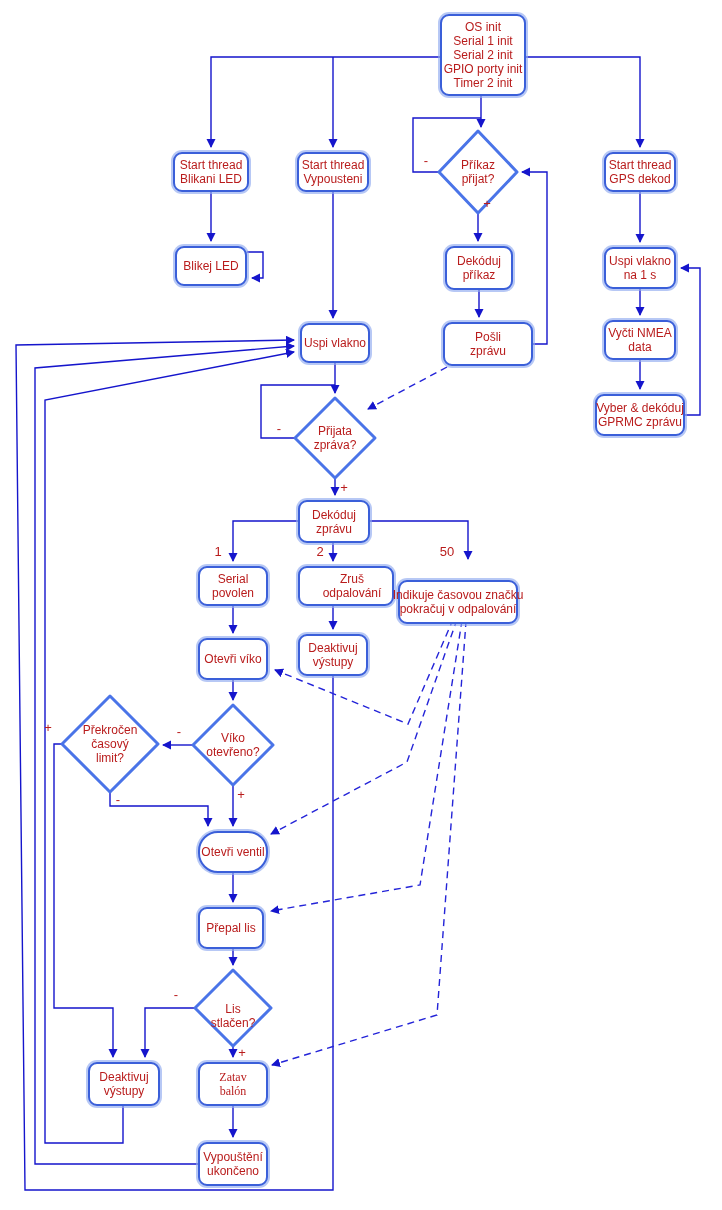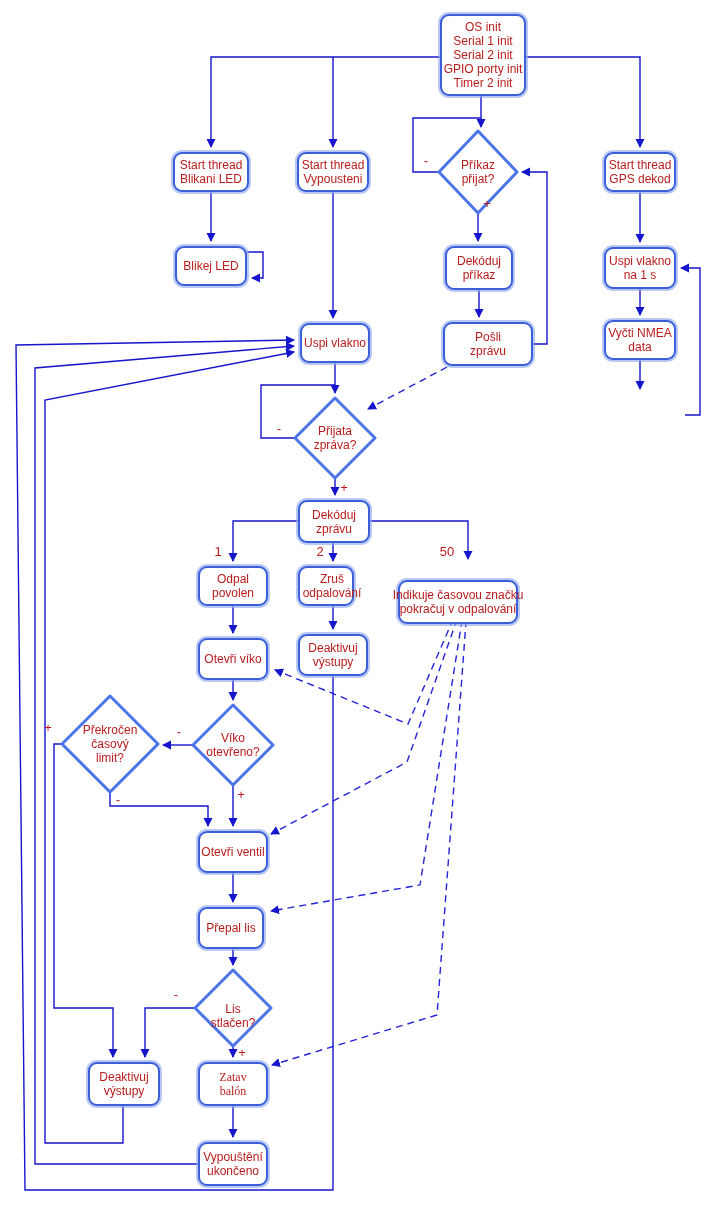--- a/index.html
+++ b/index.html
@@ -167,51 +167,55 @@
   <div class="node" style="left:604px;top:247px;width:72px;height:42px;">
     <span>Uspi vlakno</span>
     <span>na 1 s</span>
   </div>
 
   <div class="node" style="left:604px;top:320px;width:72px;height:40px;">
     <span>Vyčti NMEA</span>
     <span>data</span>
   </div>
 
+  <div class="node" style="left:595px;top:394px;width:90px;height:42px;">
+    <span>Vyber &amp; dekóduj</span>
+    <span>GPRMC zprávu</span>
+  </div>
 
   <div class="node" style="left:298px;top:500px;width:72px;height:43px;">
     <span>Dekóduj</span>
     <span>zprávu</span>
   </div>
 
   <div class="node" style="left:198px;top:566px;width:70px;height:40px;">
-    <span>Odpal</span>
+    <span>Serial</span>
     <span>povolen</span>
   </div>
 
-  <div class="node" style="left:298px;top:566px;width:56px;height:40px;padding-left:12px;">
+  <div class="node" style="left:298px;top:566px;width:96px;height:40px;padding-left:12px;">
     <span>Zruš</span>
     <span>odpalování</span>
   </div>
 
   <div class="node" style="left:398px;top:580px;width:120px;height:44px;">
     <span>Indikuje časovou značku</span>
     <span>pokračuj v odpalování</span>
   </div>
 
   <div class="node" style="left:198px;top:638px;width:70px;height:42px;">
     <span>Otevři víko</span>
   </div>
 
   <div class="node" style="left:298px;top:634px;width:70px;height:42px;">
     <span>Deaktivuj</span>
     <span>výstupy</span>
   </div>
 
-  <div class="node" style="left:198px;top:831px;width:70px;height:42px;">
+  <div class="node" style="left:198px;top:831px;width:70px;height:42px;border-radius:20px;">
     <span>Otevři ventil</span>
   </div>
 
   <div class="node" style="left:198px;top:907px;width:66px;height:42px;">
     <span>Přepal lis</span>
   </div>
 
   <div class="node" style="left:88px;top:1062px;width:72px;height:44px;">
     <span>Deaktivuj</span>
     <span>výstupy</span>

